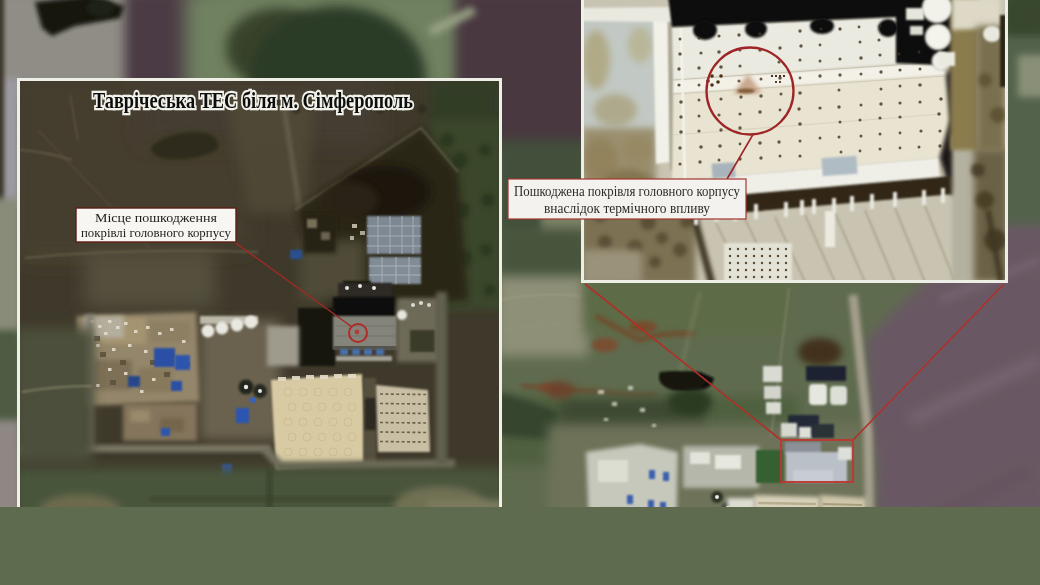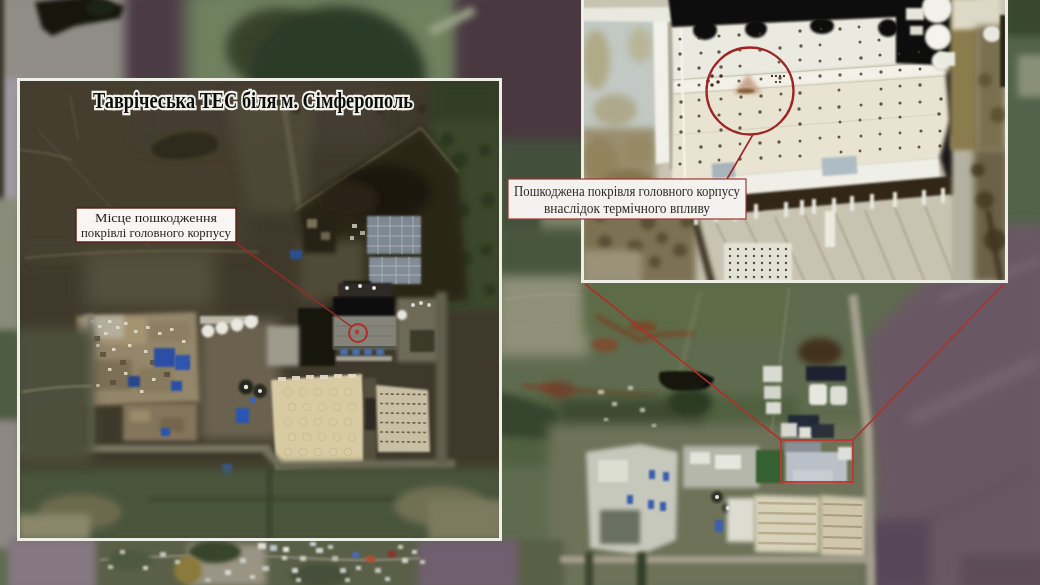--- a/index.html
+++ b/index.html
@@ -1,16 +1,16 @@
 <!DOCTYPE html>
 <html><head>
 <meta charset="utf-8">
 <style>
 html,body{margin:0;padding:0;background:#5f6b4e;}
-#stage{width:1040px;height:585px;overflow:hidden;position:relative;}
+#stage{width:1040px;height:507px;overflow:hidden;position:relative;}
 </style>
 </head>
 <body>
 <div id="stage">
 <svg width="1040" height="585" viewBox="0 0 1040 585">
 <defs>
 <filter id="b1" x="-30%" y="-30%" width="160%" height="160%">
           <feGaussianBlur stdDeviation="1"></feGaussianBlur>
         </filter>
 <filter id="b2" x="-40%" y="-40%" width="180%" height="180%">

